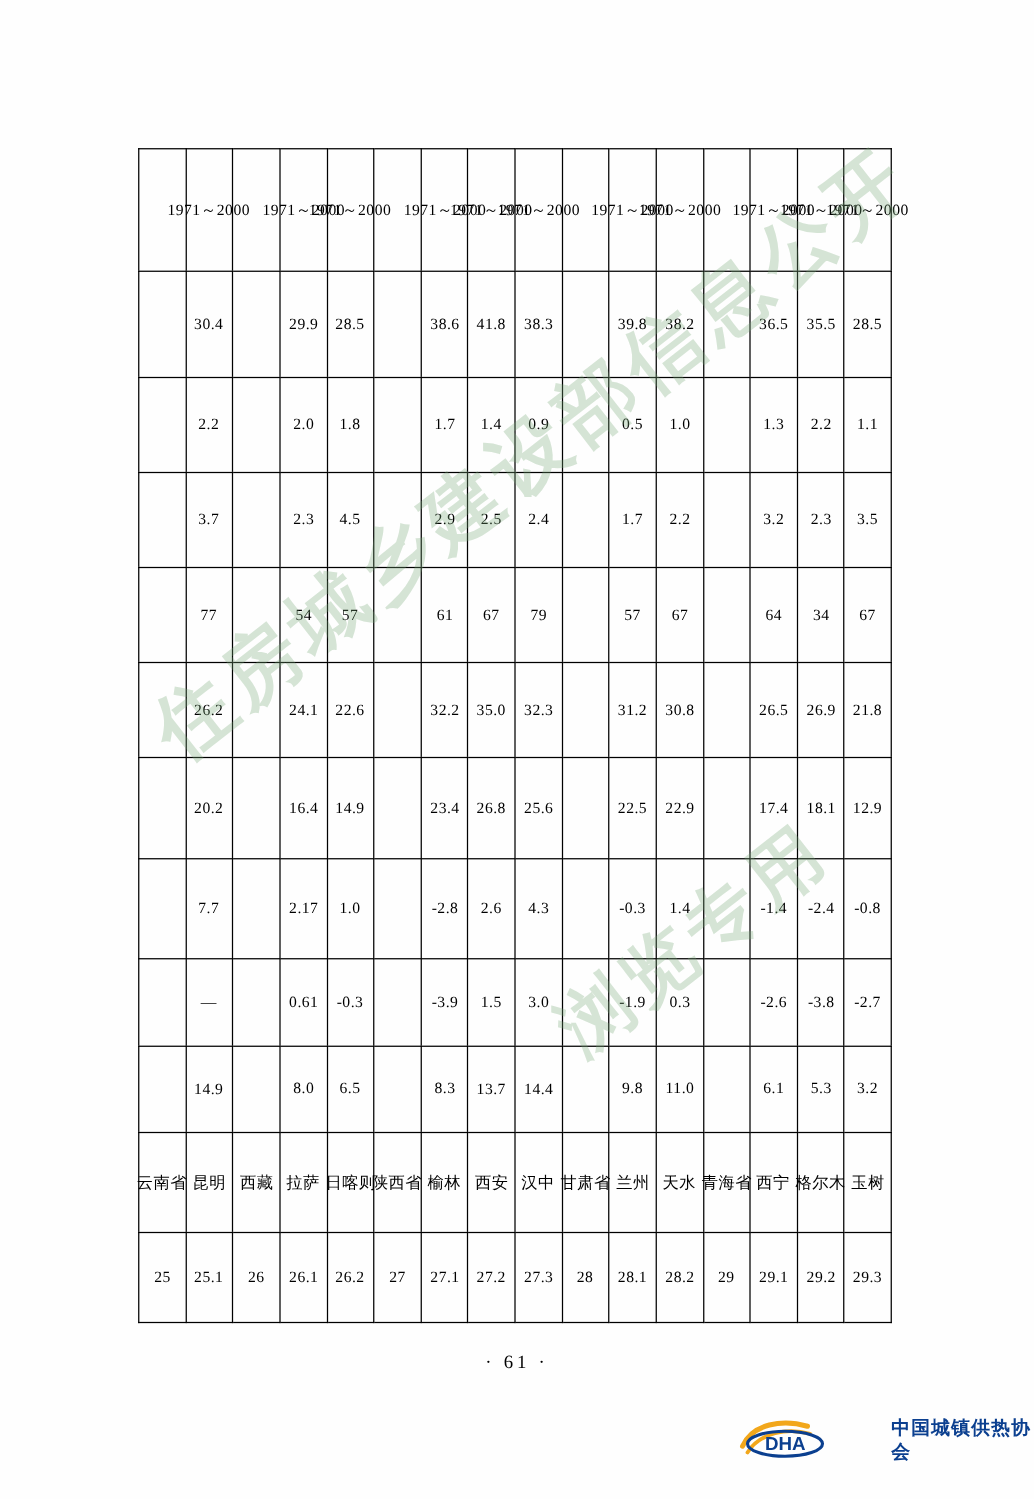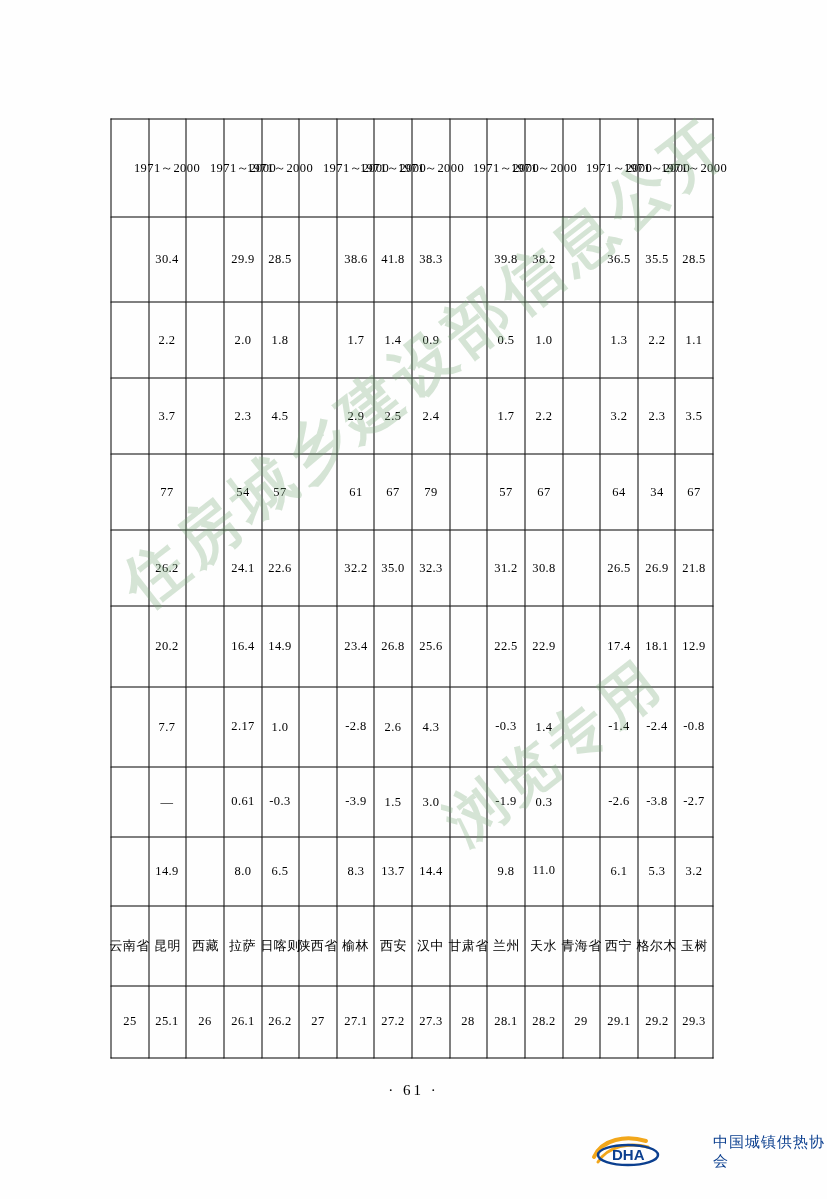--- a/index.html
+++ b/index.html
@@ -140,21 +140,21 @@
   #logo .mark {
     position: relative;
     width: 118px;
     height: 36px;
   }
   #logo .mark svg { display: block; }
   #logo .org {
     font-family: "Liberation Sans", sans-serif;
     font-size: 15px;
     color: #0b3f8f;
-    font-weight: normal;
+    font-weight: bold;
     letter-spacing: 1px;
   }
 </style>
 </head>
 <body>
 
 <div id="page">
 
   <div id="table-wrap">
     <div id="rot">

